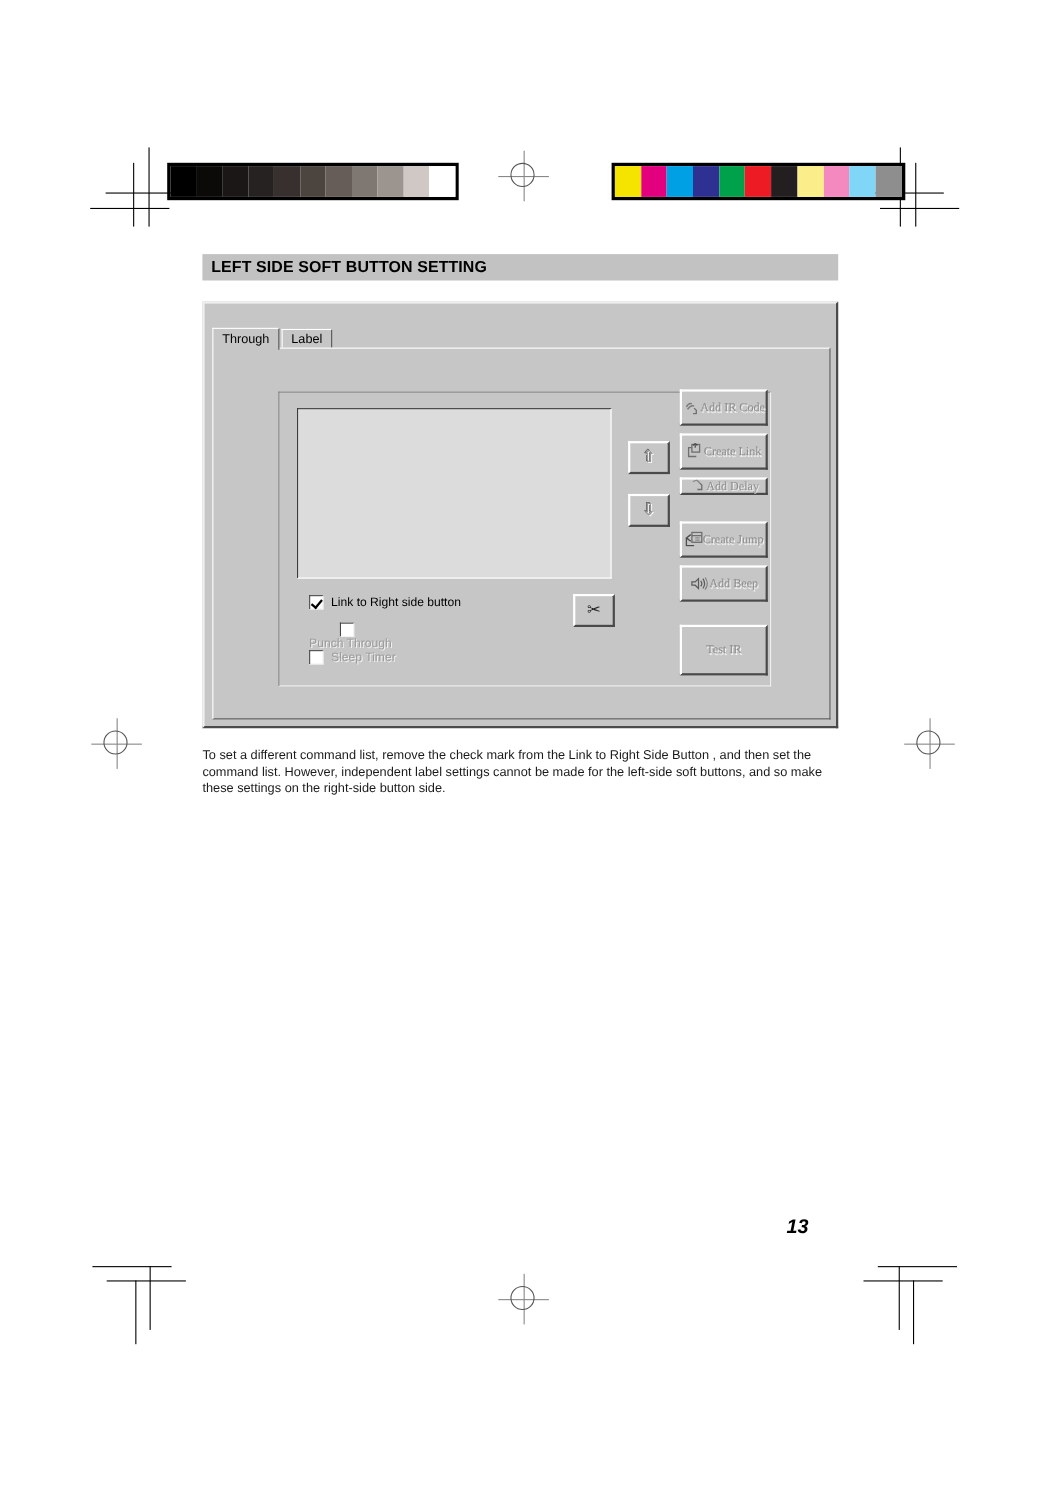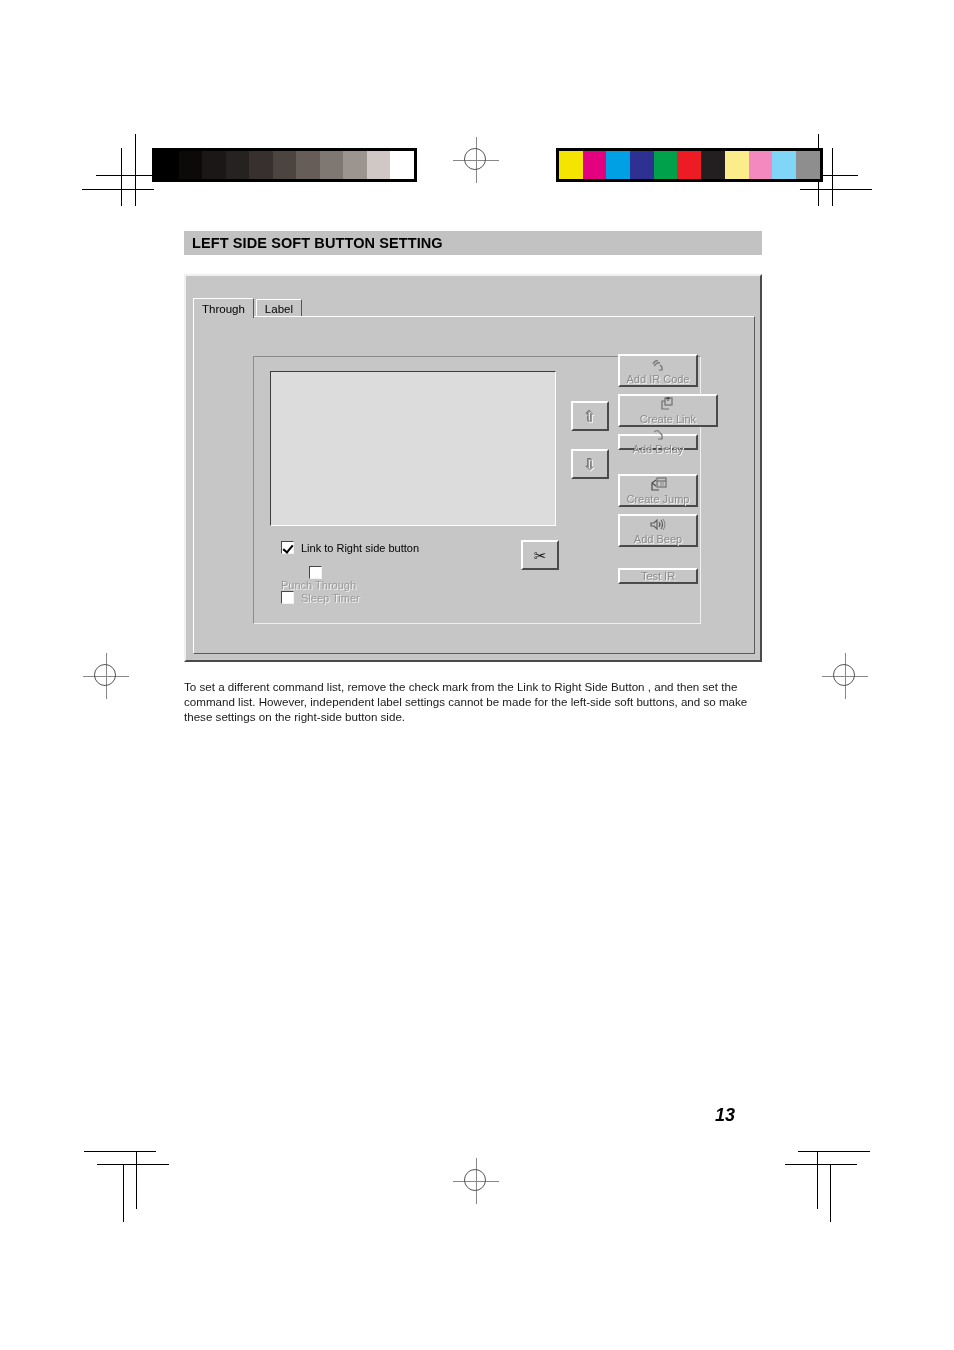--- a/index.html
+++ b/index.html
@@ -203,25 +203,26 @@
   
   .btn95 {
     position: absolute;
     background: #c6c6c6;
     border-top: 2px solid #ffffff;
     border-left: 2px solid #ffffff;
     border-right: 2px solid #4a4a4a;
     border-bottom: 2px solid #4a4a4a;
     box-sizing: border-box;
     display: flex;
-    flex-direction: column;
+    flex-direction: row;
     align-items: center;
     justify-content: center;
     cursor: pointer;
     font-size: 11px;
+    font-family: Liberation Serif, serif;
   }
   .btn95 .lbl {
     color: #8d8d8d;
     text-shadow: 1px 1px 0 #f2f2f2;
     line-height: 12px;
     white-space: nowrap;
   }
   .btn95 .ico {
     height: 15px;
     margin-bottom: 1px;
@@ -415,21 +416,21 @@
       <span class="ico">
         <svg width="16" height="13" viewBox="0 0 16 13">
           <path d="M3 6 Q5 2 8 3" stroke="#7d7d7d" stroke-width="1.4" fill="none"></path>
           <path d="M4 8 Q7 4 10 5" stroke="#7d7d7d" stroke-width="1.4" fill="none"></path>
           <path d="M10 7 L12 9 L12 12 L9 12" stroke="#6f6f6f" stroke-width="1.2" fill="none"></path>
         </svg>
       </span>
       <span class="lbl">Add IR Code</span>
     </div>
 
-    <div class="btn95" style="left:424px; top:77px; width:100px; height:33px;">
+    <div class="btn95" style="left:424px; top:77px; width:80px; height:33px;">
       <span class="ico">
         <svg width="16" height="14" viewBox="0 0 16 14">
           <rect x="5" y="1" width="7" height="7" stroke="#6f6f6f" stroke-width="1.2" fill="none"></rect>
           <path d="M5 4 L2 4 L2 12 L9 12" stroke="#6f6f6f" stroke-width="1.2" fill="none"></path>
           <path d="M8 0 L8 4 M10 2 L8 0 L6 2" stroke="#4d4d4d" stroke-width="1.1" fill="none"></path>
         </svg>
       </span>
       <span class="lbl">Create Link</span>
     </div>
 
@@ -461,21 +462,21 @@
         <svg width="18" height="13" viewBox="0 0 18 13">
           <path d="M2 5 L5 5 L8 2 L8 11 L5 8 L2 8 Z" stroke="#5a5a5a" stroke-width="1.1" fill="none"></path>
           <path d="M10 4 Q12 6.5 10 9" stroke="#5a5a5a" stroke-width="1.1" fill="none"></path>
           <path d="M12 2 Q15 6.5 12 11" stroke="#5a5a5a" stroke-width="1.1" fill="none"></path>
           <path d="M14 1 Q18 6.5 14 12" stroke="#7d7d7d" stroke-width="1" fill="none"></path>
         </svg>
       </span>
       <span class="lbl">Add Beep</span>
     </div>
 
-    <div class="btn95" style="left:424px; top:251px; width:80px; height:16px;">
+    <div class="btn95" style="left:424px; top:251px; width:80px; height:46px;">
       <span class="lbl">Test IR</span>
     </div>
 
     <div class="cbrow" style="left:87px; top:224px;">
       <span class="cbbox checked"></span>
       <span class="cblabel">Link to Right side button</span>
     </div>
 
     <div class="cbrow" style="left:87px; top:249px;flex-direction:column;">
       <span class="cbbox"></span>

